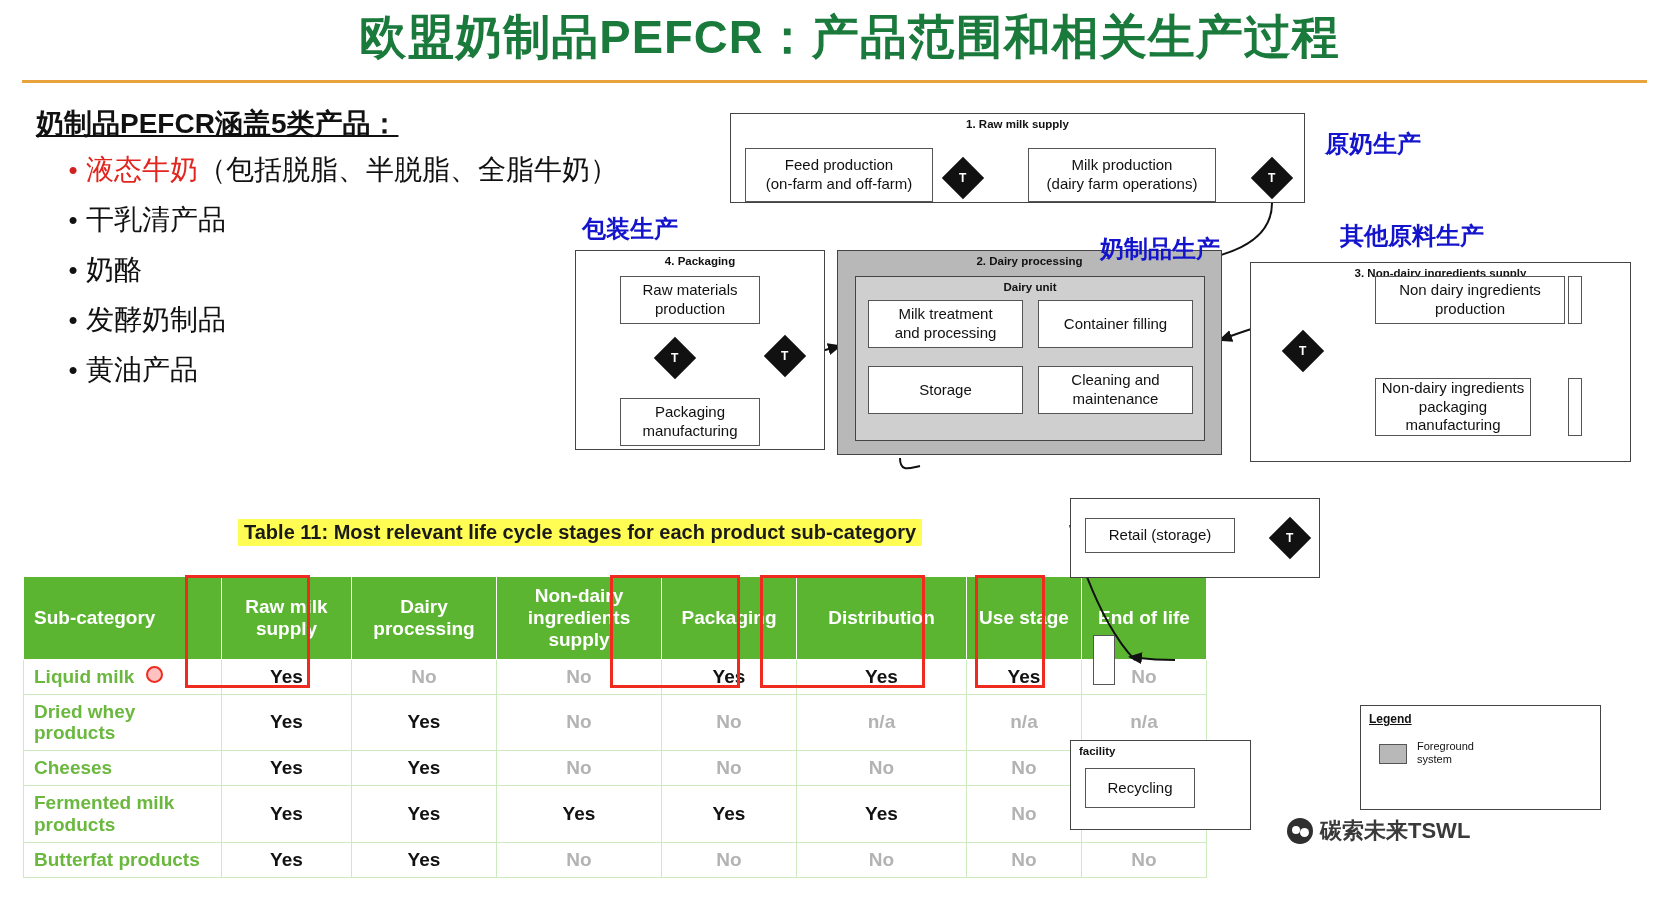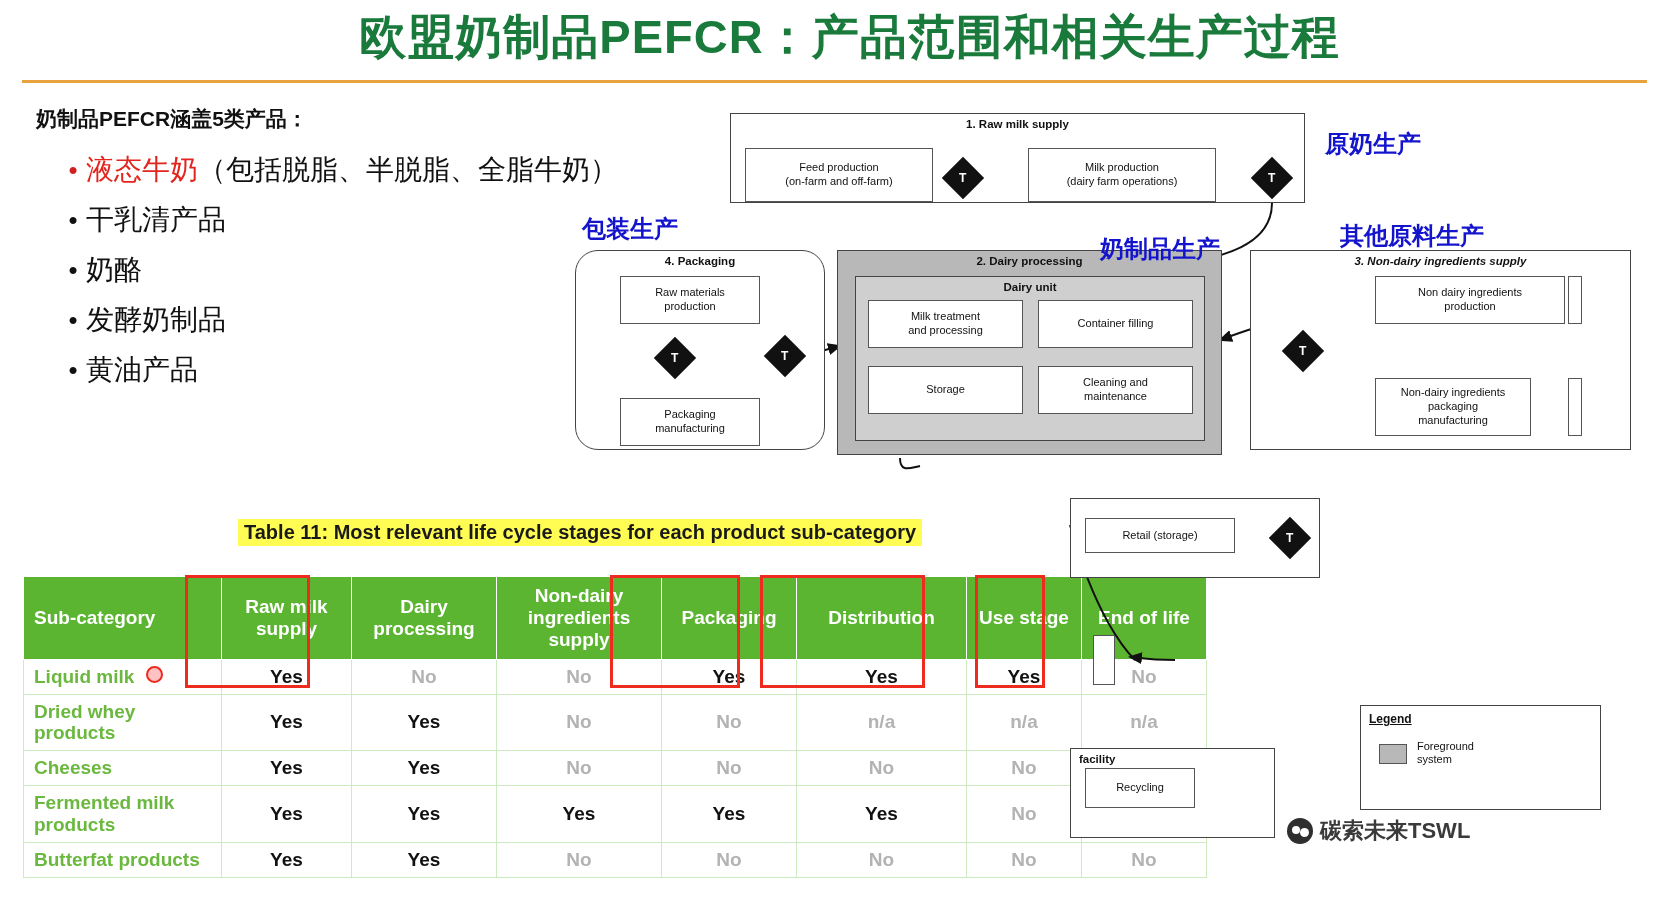--- a/index.html
+++ b/index.html
@@ -21,21 +21,21 @@
     white-space:nowrap;
     padding-left:15px;
   }
   .title-rule{
     position:absolute;left:22px;top:80px;width:1625px;height:3px;
     background:#e8a33d;
   }
   
   .left-intro{
     position:absolute;left:36px;top:105px;
-    font-size:21px;font-weight:bold;color:#111;
+    font-size:28px;font-weight:bold;color:#111;text-decoration:underline;
   }
   .bullet-list{
     position:absolute;left:60px;top:150px;width:590px;
   }
   .bullet-row{
     display:flex;align-items:flex-start;
     margin-bottom:10px;
   }
   .bullet-dot{
     width:26px;flex:0 0 26px;
@@ -50,21 +50,21 @@
   .bullet-text .hl{color:#e2251e;}
   
   .diagram{
     position:absolute;left:600px;top:108px;width:1065px;height:380px;
   }
   .box{
     position:absolute;
     border:1px solid #555;
     background:#fff;
     box-sizing:border-box;
-    font-size:11px;
+    font-size:15px;
     color:#111;
     text-align:center;
     display:flex;align-items:center;justify-content:center;
     line-height:1.25;
     padding:2px;
   }
   .grpbox{
     position:absolute;border:1px solid #444;background:#fff;box-sizing:border-box;
   }
   .grpbox.gray{background:#b8b8b8;}
@@ -234,21 +234,21 @@
   </div>
   <div class="box" style="left:145px;top:40px;width:188px;height:54px;">Feed production<br>(on-farm and off-farm)</div>
   <div class="box" style="left:428px;top:40px;width:188px;height:54px;">Milk production<br>(dairy farm operations)</div>
   <div class="tnode" style="left:348px;top:55px;">
       <span>T</span>
     </div>
   <div class="tnode" style="left:657px;top:55px;">
       <span>T</span>
     </div>
 
-  <div class="grpbox" style="left:-25px;top:142px;width:250px;height:200px;border-radius:23px;">
+  <div class="grpbox" style="left:-25px;top:142px;width:250px;height:200px;">
     <div class="grp-label">4. Packaging</div>
   </div>
   <div class="box" style="left:20px;top:168px;width:140px;height:48px;">Raw materials<br>production</div>
   <div class="box" style="left:20px;top:290px;width:140px;height:48px;">Packaging<br>manufacturing</div>
   <div class="tnode" style="left:60px;top:235px;">
       <span>T</span>
     </div>
   <div class="tnode" style="left:170px;top:233px;">
       <span>T</span>
     </div>
@@ -257,21 +257,21 @@
     <div class="grp-label">2. Dairy processing</div>
   </div>
   <div class="grpbox gray2" style="left:255px;top:168px;width:350px;height:165px;">
     <div class="grp-label">Dairy unit</div>
   </div>
   <div class="box" style="left:268px;top:192px;width:155px;height:48px;">Milk treatment<br>and processing</div>
   <div class="box" style="left:438px;top:192px;width:155px;height:48px;">Container filling</div>
   <div class="box" style="left:268px;top:258px;width:155px;height:48px;">Storage</div>
   <div class="box" style="left:438px;top:258px;width:155px;height:48px;">Cleaning and<br>maintenance</div>
 
-  <div class="grpbox" style="left:650px;top:142px;width:381px;height:200px;font-style:italic;">
+  <div class="grpbox" style="left:650px;top:154px;width:381px;height:200px;">
     <div class="grp-label">3. Non-dairy ingredients supply</div>
   </div>
   <div class="box" style="left:775px;top:168px;width:190px;height:48px;">Non dairy ingredients<br>production</div>
   <div class="box" style="left:775px;top:270px;width:156px;height:58px;">Non-dairy ingredients<br>packaging<br>manufacturing</div>
   <div class="box" style="left:968px;top:168px;width:14px;height:48px;"></div>
   <div class="box" style="left:968px;top:270px;width:14px;height:58px;"></div>
   <div class="tnode" style="left:688px;top:228px;">
       <span>T</span>
     </div>
 
@@ -370,21 +370,21 @@
   </svg>
 
   <div class="grpbox" style="left:-85px;top:-2px;width:250px;height:80px;"></div>
   <div class="box" style="left:-70px;top:18px;width:150px;height:35px;">Retail (storage)</div>
   <div class="tnode" style="left:120px;top:23px;">
       <span>T</span>
     </div>
 
   <div class="box" style="left:-62px;top:135px;width:22px;height:50px;"></div>
 
-  <div class="grpbox" style="left:-85px;top:248px;width:205px;height:90px;padding-left:16px;">
+  <div class="grpbox" style="left:-85px;top:240px;width:181px;height:90px;padding-left:16px;">
     <div class="grp-label" style="text-align:left;left:8px;">facility</div>
   </div>
   <div class="box" style="left:-70px;top:268px;width:110px;height:40px;">Recycling</div>
 
   <div class="grpbox" style="left:205px;top:205px;width:241px;height:105px;">
     <div class="legend-title">Legend</div>
     <div class="legend-swatch" style="left:18px;top:38px;"></div>
     <div class="legend-text" style="left:56px;top:34px;">Foreground<br>system</div>
   </div>
 </div>

